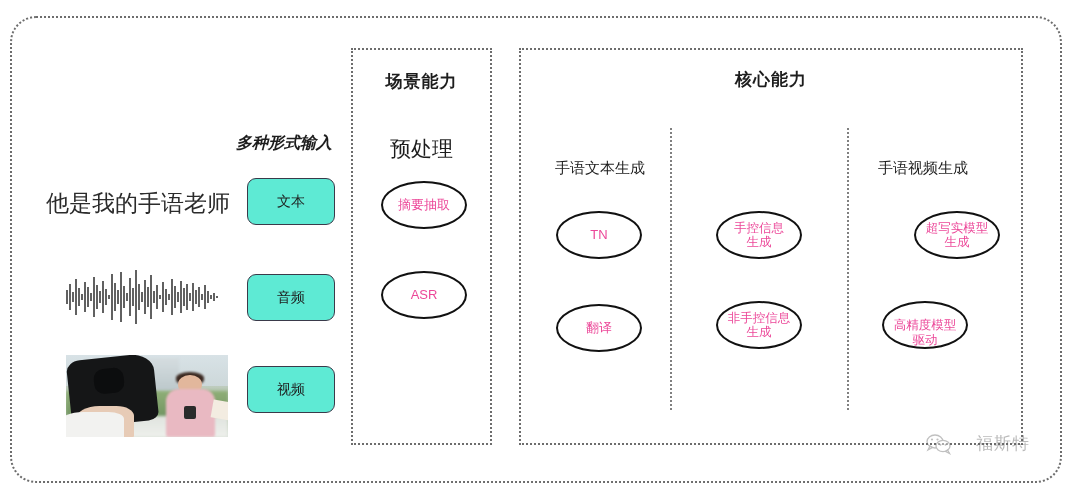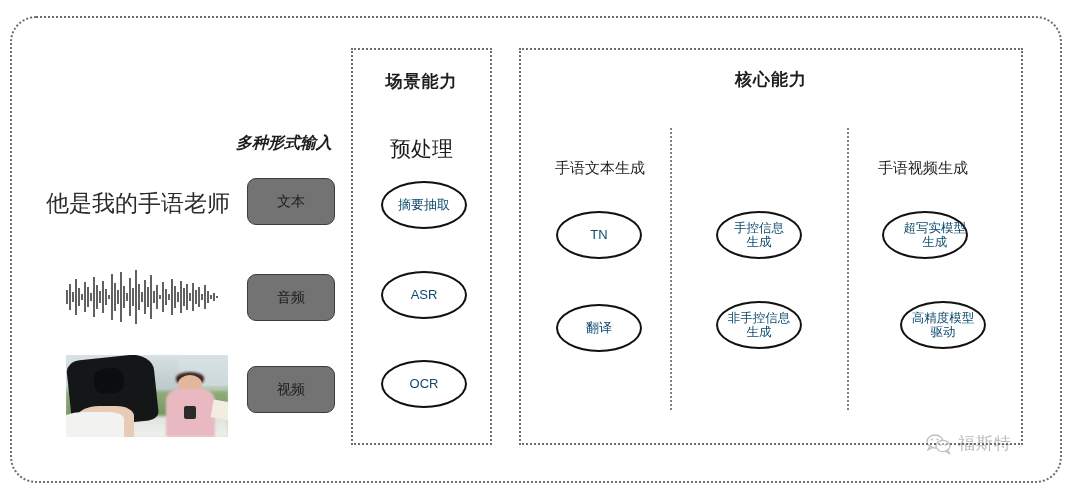--- a/index.html
+++ b/index.html
@@ -89,21 +89,21 @@
     width: 88px;
     height: 47px;
     border: 1.6px solid #3a3a4a;
     border-radius: 9px;
     box-sizing: border-box;
     display: flex;
     align-items: center;
     justify-content: center;
     font-size: 14px;
     color: #1d1d1d;
-    background: #737373;
+    background: #5eead4;
   }
   .mod-box.b1 { left: 227px; top: 148px; }
   .mod-box.b2 { left: 227px; top: 244px; }
   .mod-box.b3 { left: 227px; top: 336px; }
 
   
   .waveform {
     position: absolute;
     left: 42px;
     top: 238px;
@@ -245,33 +245,33 @@
     height: 48px;
     border: 2px solid #111;
     border-radius: 50%;
     box-sizing: border-box;
     display: flex;
     align-items: center;
     justify-content: center;
     text-align: center;
     font-size: 13px;
     line-height: 1.15;
-    color: #0c4a6e;
+    color: #ec4899;
     background: #fff;
   }
   .oval.two-line { font-size: 12.5px; }
 
   
   .watermark {
     position: absolute;
     left: 926px;
     top: 432px;
     display: flex;
     align-items: center;
-    gap: 6px;
+    gap: 24px;
     opacity: 0.42;
   }
   .wm-text {
     font-size: 17px;
     color: #5a5a5a;
     letter-spacing: 1px;
   }
 </style>
 </head>
 <body>
@@ -376,23 +376,20 @@
     <div class="panel-title">场景能力</div>
     <div class="mid-sub">预处理</div>
   </div>
 
   <div class="oval" style="left:381px; top:181px;">
     <span>摘要抽取</span>
   </div>
   <div class="oval" style="left:381px; top:271px;">
     <span>ASR</span>
   </div>
-  <div class="oval" style="left:381px; top:360px;">
-    <span>OCR</span>
-  </div>
 
   <div class="panel right-panel">
     <div class="panel-title">核心能力</div>
   </div>
 
   <div class="vdivider d1"></div>
   <div class="vdivider d2"></div>
 
   <div class="col-head" style="left:539px; width:122px;">手语文本生成</div>
   <div class="col-head" style="left:862px; width:122px;">手语视频生成</div>
@@ -404,24 +401,24 @@
     <span>翻译</span>
   </div>
 
   <div class="oval two-line" style="left:716px; top:211px;">
     <span class="ml">手控信息<br>生成</span>
   </div>
   <div class="oval two-line" style="left:716px; top:301px;">
     <span class="ml">非手控信息<br>生成</span>
   </div>
 
-  <div class="oval two-line" style="left:882px; top:211px;justify-content:flex-end;">
+  <div class="oval two-line" style="left:914px; top:211px;">
     <span class="ml">超写实模型<br>生成</span>
   </div>
-  <div class="oval two-line" style="left:900px; top:301px;">
+  <div class="oval two-line" style="left:882px; top:301px;align-items:flex-end;">
     <span class="ml">高精度模型<br>驱动</span>
   </div>
 
   <div class="watermark">
     <svg width="26" height="22" viewBox="0 0 26 22">
       <ellipse cx="9" cy="8.5" rx="8" ry="6.5" fill="none" stroke="#6a6a6a" stroke-width="1.3"></ellipse>
       <path d="M4 13 L2 17 L6.5 14.5 Z" fill="none" stroke="#6a6a6a" stroke-width="1.3"></path>
       <circle cx="6" cy="6.5" r="1.1" fill="#6a6a6a"></circle>
       <circle cx="11.5" cy="6.5" r="1.1" fill="#6a6a6a"></circle>
       <ellipse cx="17" cy="13" rx="7" ry="5.6" fill="#fff" stroke="#6a6a6a" stroke-width="1.3"></ellipse>

